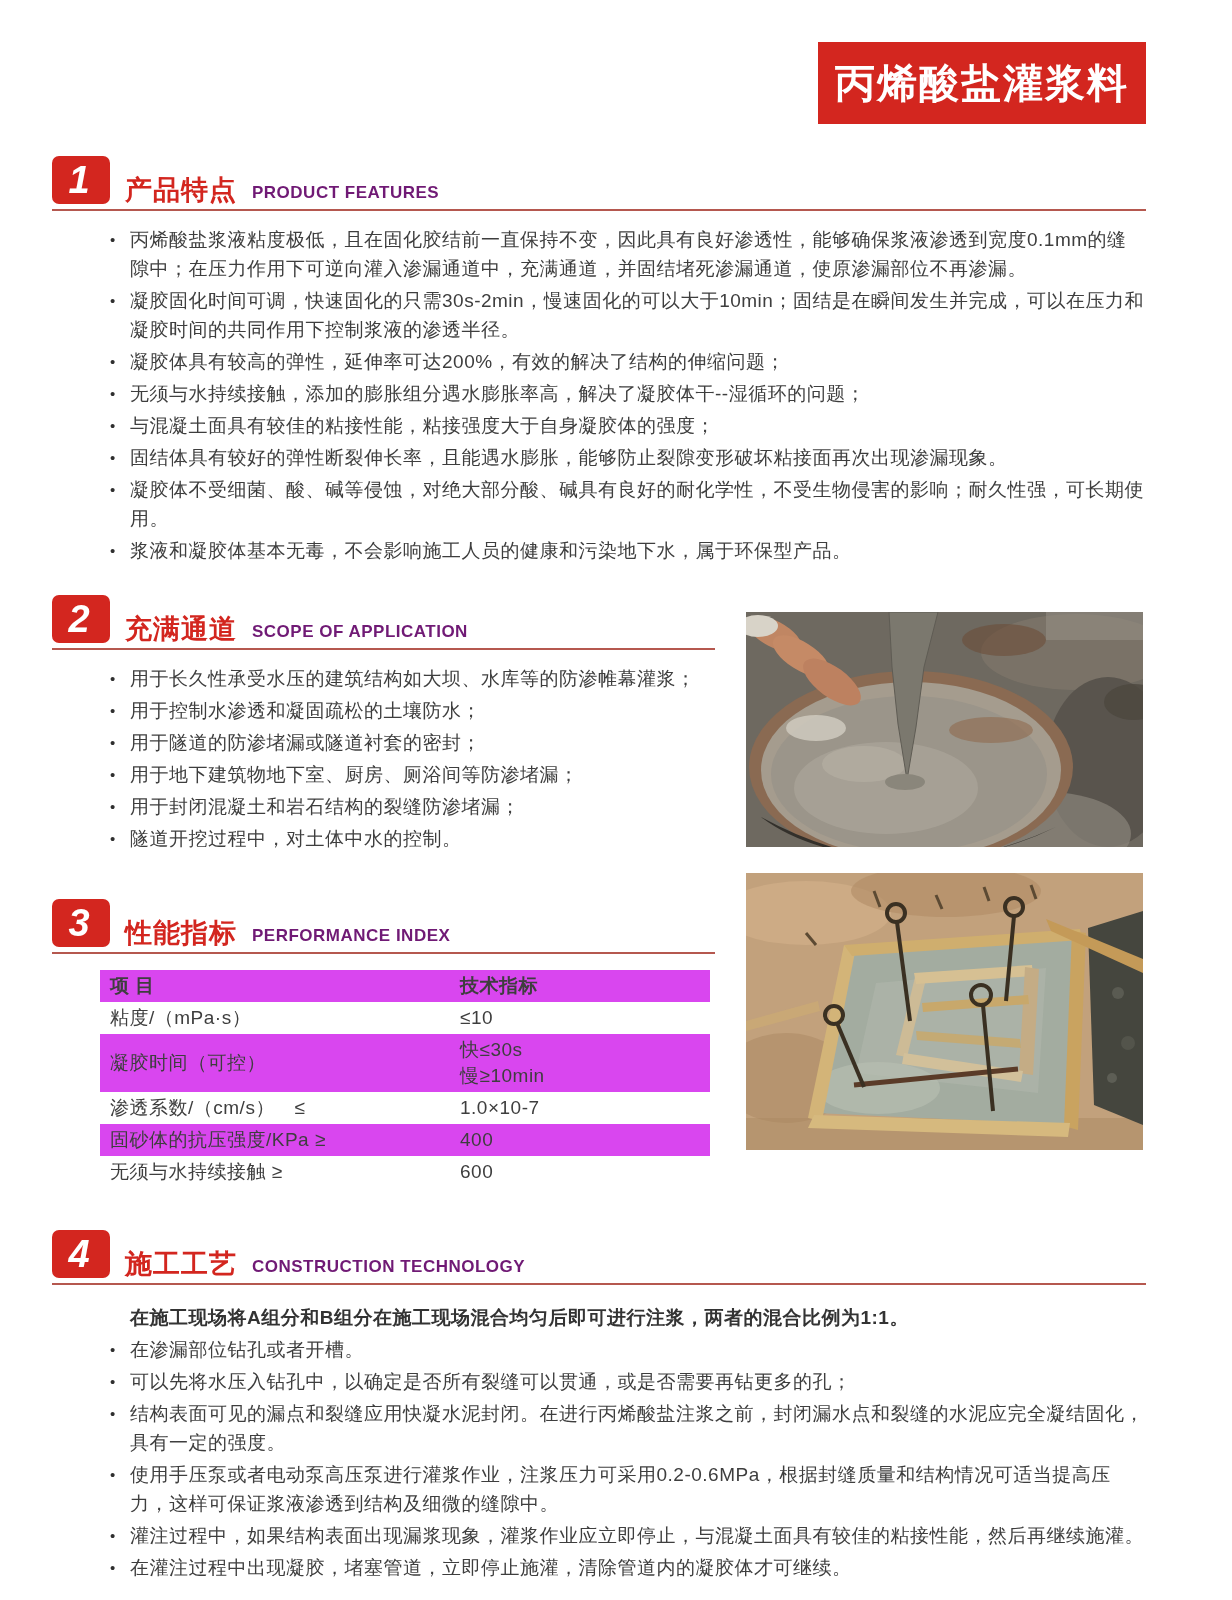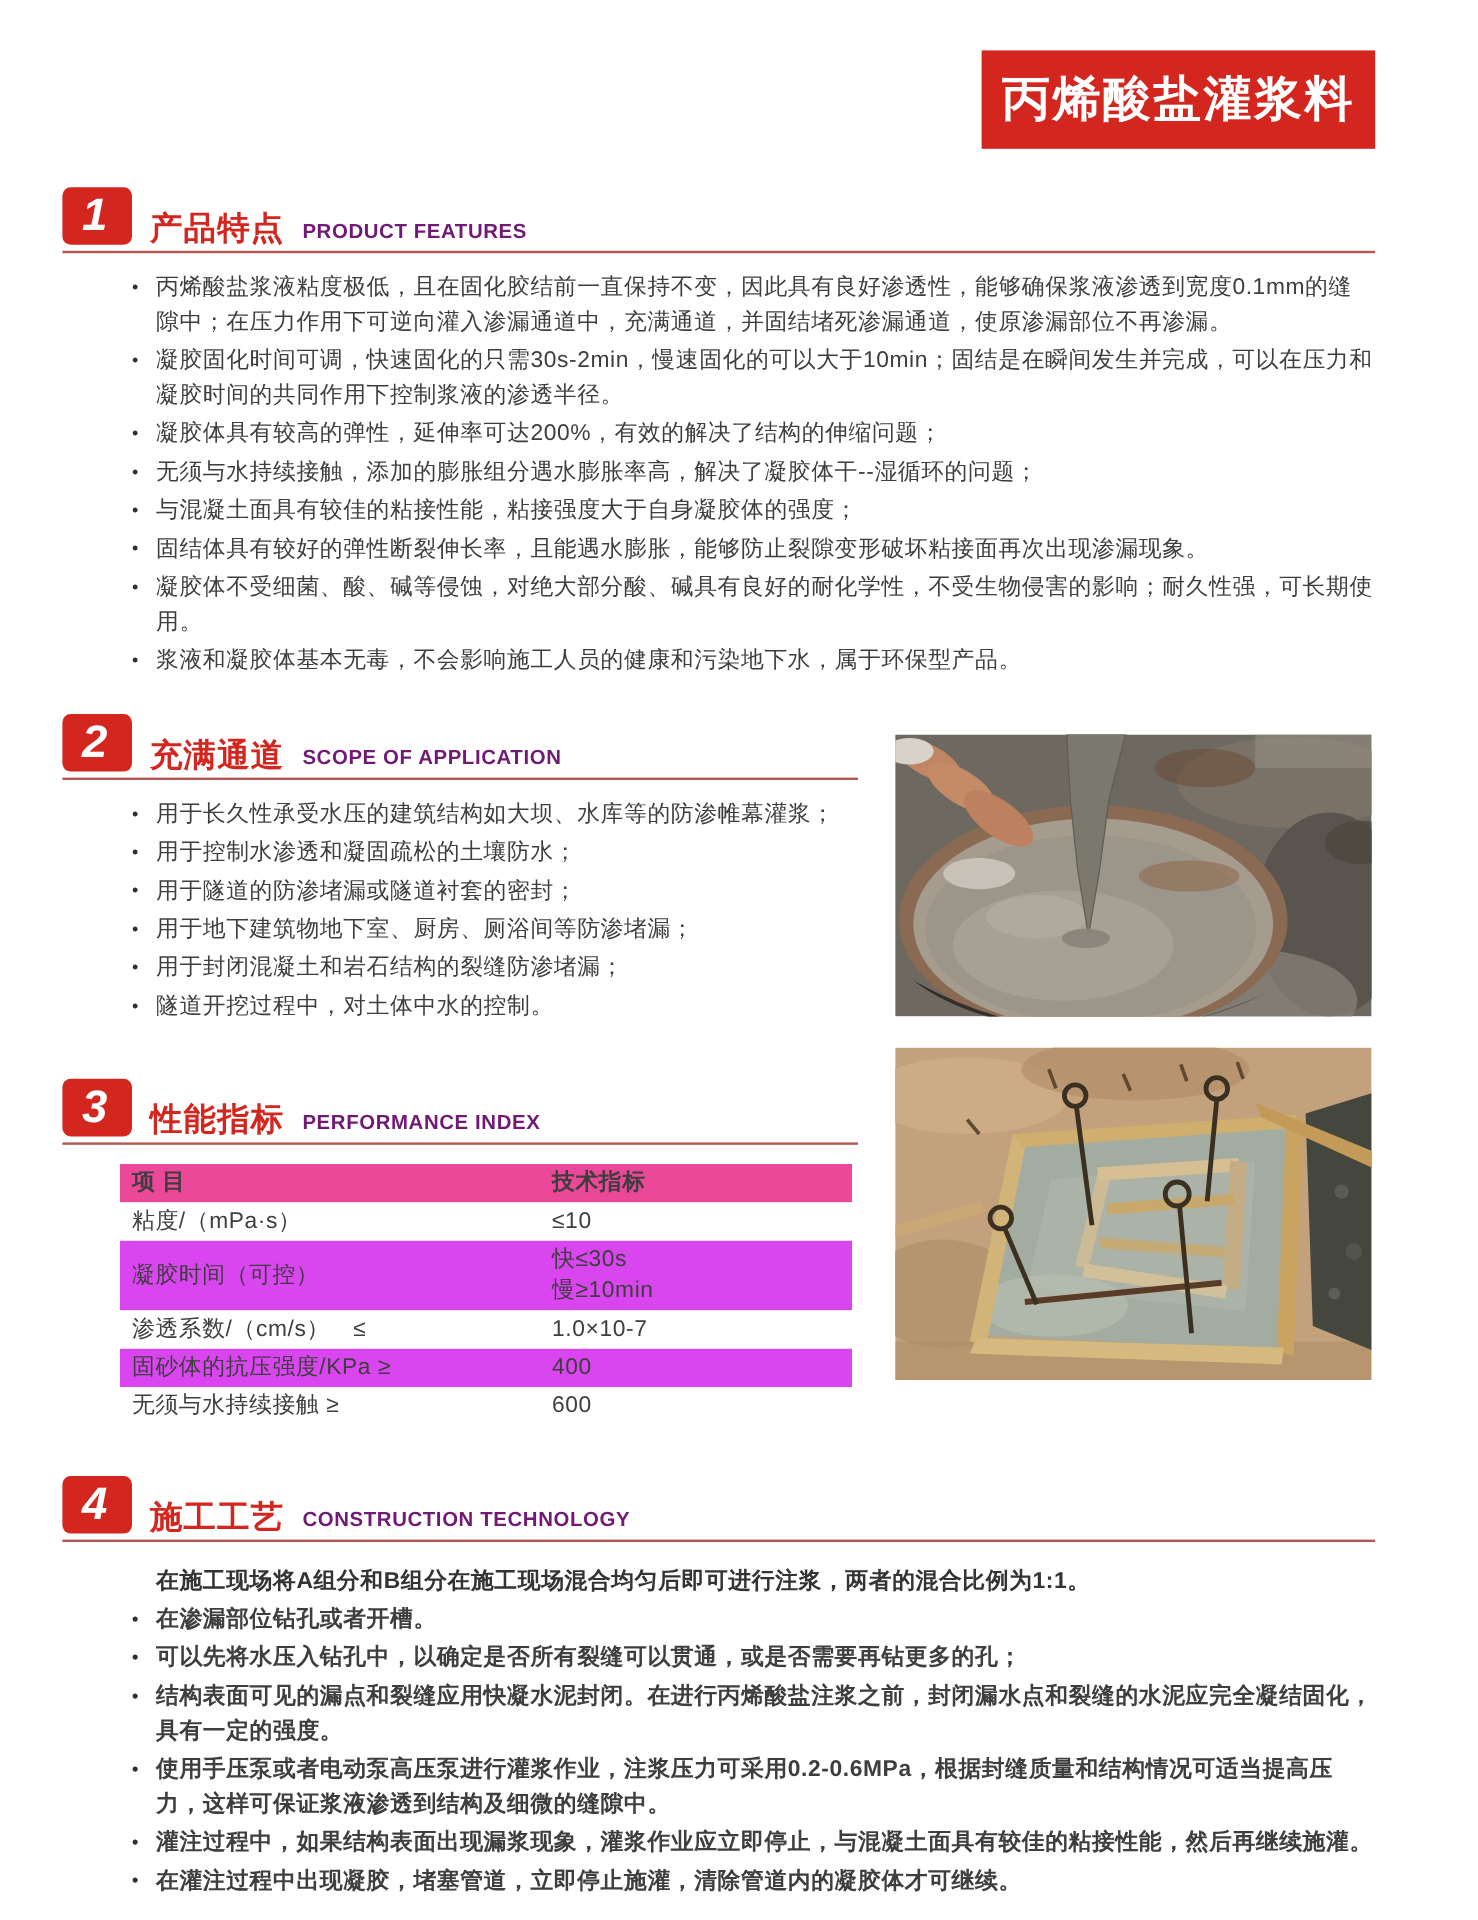--- a/index.html
+++ b/index.html
@@ -93,33 +93,33 @@
   }
   .spec-table th,.spec-table td{
     text-align:left;
     padding:3px 10px;
     font-weight:normal;
     line-height:26px;
     letter-spacing:0.5px;
   }
   .spec-table th{font-weight:bold;}
   .spec-table .c1{width:330px;}
-  .t-head{background:#ec4899;}
+  .t-head{background:#d946ef;}
   .t-gray{background:#d946ef;}
   .t-white{background:#ffffff;}
   
   .intro-line{
     margin:18px 0 0 78px;
     font-size:19px;
     font-weight:bold;
     line-height:29px;
     color:#333;
     letter-spacing:0.5px;
   }
-  .section-4 ul.bullets{margin-top:0;font-weight:bold;}
+  .section-4 ul.bullets{margin-top:0;}
 </style>
 </head>
 <body>
 
 <div class="content">
 
   <div class="banner">丙烯酸盐灌浆料</div>
 
   <div class="section">
     <div class="sec-head">

